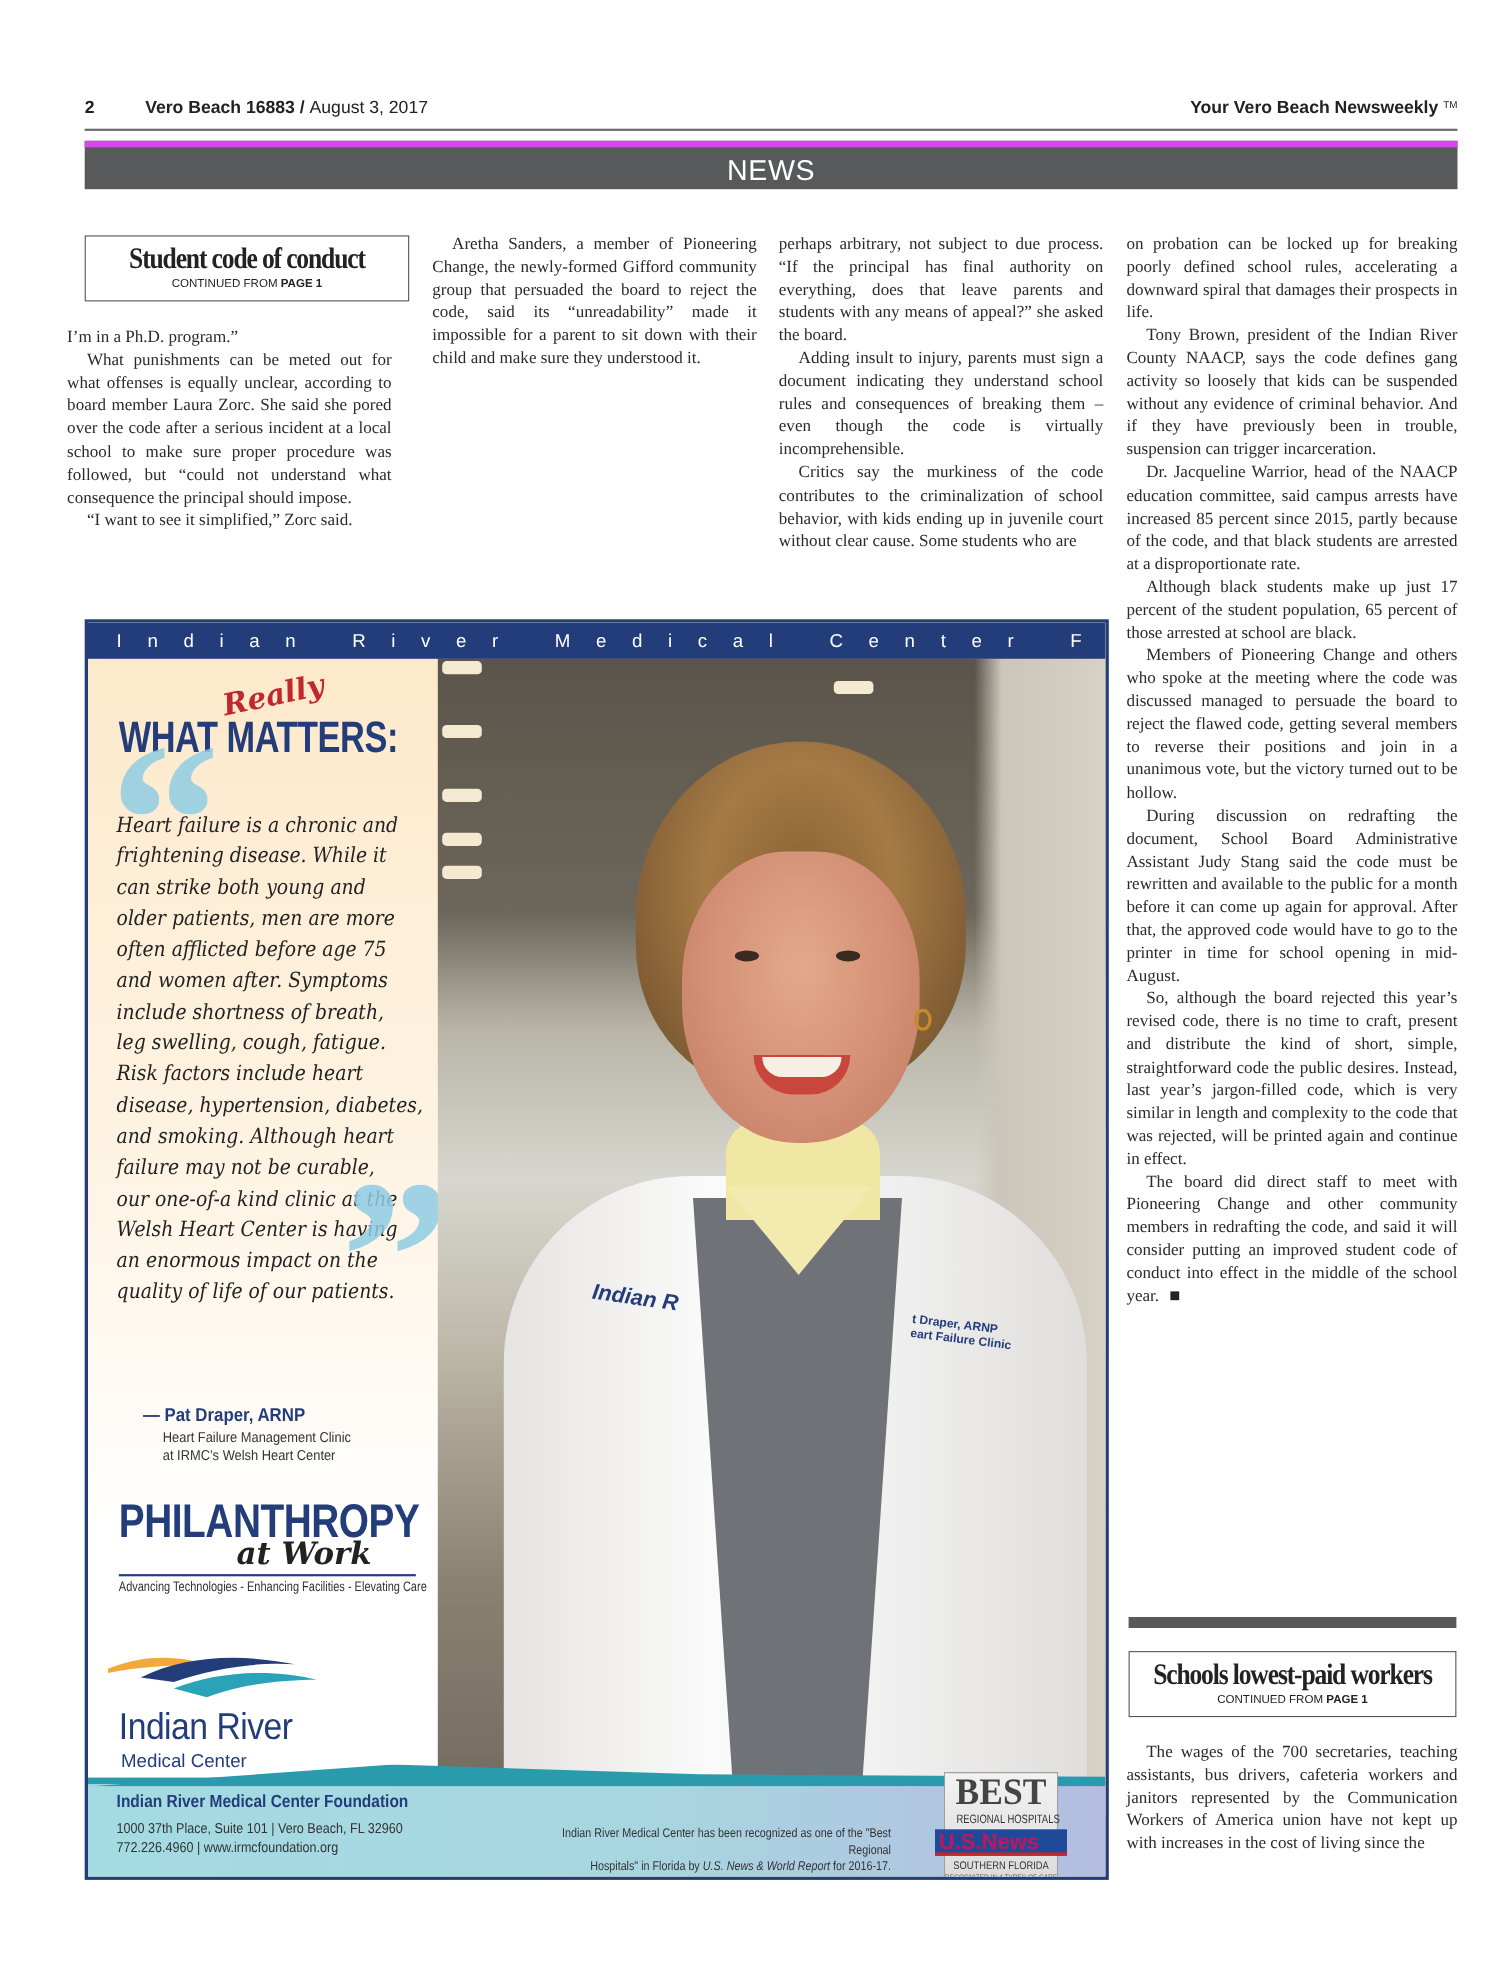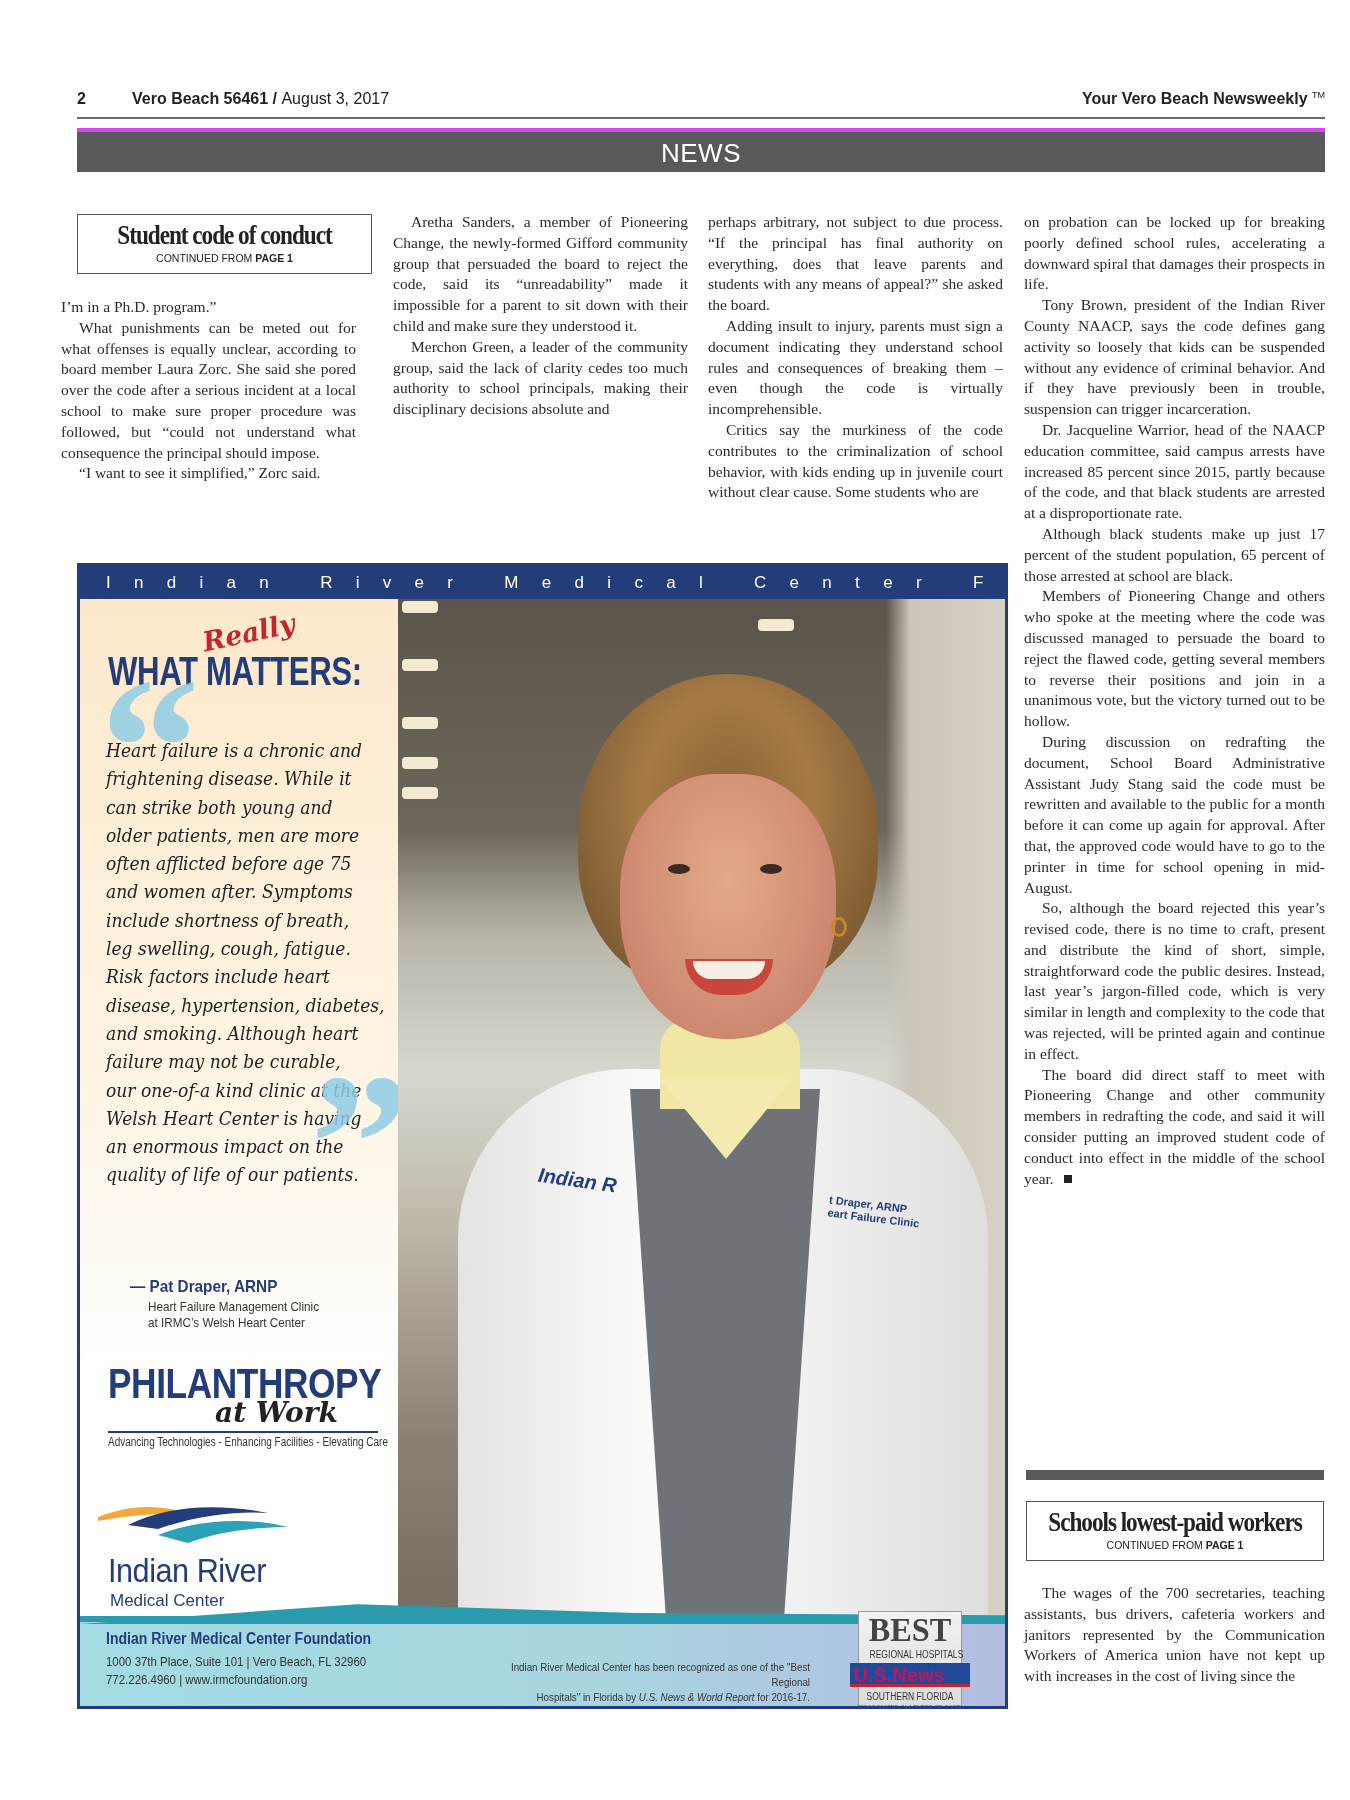--- a/index.html
+++ b/index.html
@@ -7,21 +7,21 @@
   body { position: relative; font-family: "Liberation Serif", serif; color: #222; }
 
   
   .masthead { position: absolute; left: 77px; top: 88px; width: 1248px; height: 30px; }
   .page-num { position: absolute; left: 0; top: 2px; font-family: "Liberation Sans", sans-serif; font-weight: bold; font-size: 16px; color: #222; }
   .pub { position: absolute; left: 55px; top: 2px; font-family: "Liberation Sans", sans-serif; font-size: 16px; color: #222; }
   .pub b { font-weight: bold; }
   .tagline { position: absolute; right: 0; top: 2px; font-family: "Liberation Sans", sans-serif; font-weight: bold; font-size: 16px; color: #222; }
   .tagline sup { font-weight: normal; font-size: 9px; vertical-align: top; }
   .rule-top { position: absolute; left: 77px; top: 117px; width: 1248px; height: 2px; background: #6a6a6a; }
-  .section-bar { position: absolute; left: 77px; top: 128px; width: 1248px; height: 44px; background: #58595b; border-top: 4px solid #d946ef; }
+  .section-bar { position: absolute; left: 77px; top: 128px; width: 1248px; height: 44px; background: #58595b; border-top: 6px solid #d946ef; }
   .section-bar span { position: absolute; left: 0; right: 0; top: 6px; text-align: center; color: #fff; font-family: "Liberation Sans", sans-serif; font-size: 26px; letter-spacing: 0.5px; }
 
   
   .col { position: absolute; font-size: 15.5px; line-height: 20.8px; text-align: justify; color: #2a2a2a; }
   .col p { text-indent: 18px; }
   .col p.noindent { text-indent: 0; }
   .col1 { left: 61px; top: 297px; width: 295px; }
   .col2 { left: 393px; top: 212px; width: 295px; }
   .col3 { left: 708px; top: 212px; width: 295px; }
   .col4 { left: 1024px; top: 212px; width: 301px; }
@@ -93,42 +93,41 @@
   .ft-addr, .ft-phone { position: absolute; left: 26px; font-family: "Liberation Sans", sans-serif; font-size: 13px; color: #333; transform: scaleX(0.88); transform-origin: left; white-space: nowrap; }
   .ft-addr { top: 32px; } .ft-phone { top: 50px; }
   .ft-recog { position: absolute; left: 360px; top: 38px; width: 370px; text-align: right; font-family: "Liberation Sans", sans-serif; font-size: 11.5px; line-height: 15px; color: #333; transform: scaleX(0.85); transform-origin: right; }
   .ft-recog i { font-style: italic; }
 </style>
 </head>
 <body>
 
 <div class="masthead">
   <span class="page-num">2</span>
-  <span class="pub"><b>Vero Beach 56461</b><b> / </b><span>August 3, 2017</span></span>
+  <span class="pub"><b>Vero Beach 16883</b><b> / </b><span>August 3, 2017</span></span>
   <span class="tagline"><span>Your Vero Beach Newsweekly</span> <sup>TM</sup></span>
 </div>
 <div class="rule-top"></div>
 <div class="section-bar">
     <span>NEWS</span>
   </div>
 
 <div class="headbox hb1">
   <div class="title">Student code of conduct</div>
   <div class="cont"><span>CONTINUED FROM </span><b>PAGE 1</b></div>
 </div>
 
 <div class="col col1">
   <p class="noindent">I’m in a Ph.D. program.”</p>
   <p>What punishments can be meted out for what offenses is equally unclear, according to board member Laura Zorc. She said she pored over the code after a serious incident at a local school to make sure proper procedure was followed, but “could not understand what consequence the principal should impose.</p>
   <p>“I want to see it simplified,” Zorc said.</p>
 </div>
 
 <div class="col col2">
   <p>Aretha Sanders, a member of Pioneering Change, the newly-formed Gifford community group that persuaded the board to reject the code, said its “unreadability” made it impossible for a parent to sit down with their child and make sure they understood it.</p>
-  <p>Merchon Green, a leader of the community group, said the lack of clarity cedes too much authority to school principals, making their disciplinary decisions absolute and</p>
 </div>
 
 <div class="col col3">
   <p class="noindent">perhaps arbitrary, not subject to due process. “If the principal has final authority on everything, does that leave parents and students with any means of appeal?” she asked the board.</p>
   <p>Adding insult to injury, parents must sign a document indicating they understand school rules and consequences of breaking them – even though the code is virtually incomprehensible.</p>
   <p>Critics say the murkiness of the code contributes to the criminalization of school behavior, with kids ending up in juvenile court without clear cause. Some students who are</p>
 </div>
 
 <div class="col col4">
   <p class="noindent">on probation can be locked up for breaking poorly defined school rules, accelerating a downward spiral that damages their prospects in life.</p>

